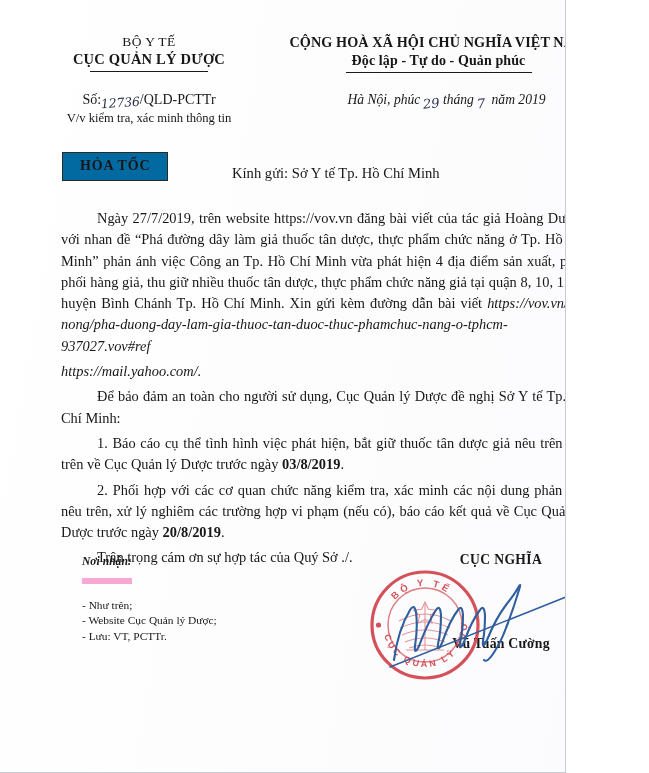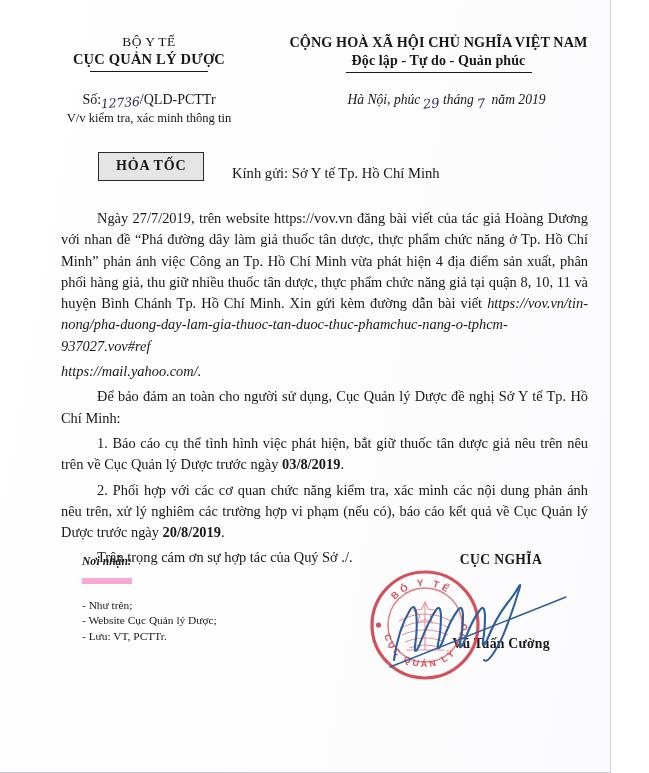--- a/index.html
+++ b/index.html
@@ -11,21 +11,21 @@
   body {
     width: 649px;
     height: 773px;
     overflow: hidden;
     font-family: "Liberation Serif", "DejaVu Serif", serif;
     color: #171717;
   }
 
   .page {
     position: relative;
-    width: 611px;
+    width: 566px;
     height: 773px;
     background: #ffffff;
     box-sizing: border-box;
     border-right: 1px solid #c9ccd4;
     border-bottom: 1px solid #c9ccd4;
     overflow: hidden;
   }
 
   .sheet {
     position: absolute;
@@ -146,22 +146,21 @@
   
   .urgent-box {
     position: absolute;
     left: 62px;
     top: 152px;
     border: 1.4px solid #2a2a2a;
     padding: 5px 17px 6px;
     font-size: 14px;
     font-weight: bold;
     letter-spacing: .8px;
-    background: #e5e5e5;
-    margin-left: 36px;
+    background: #0369a1;
   }
   .recipient {
     position: absolute;
     left: 232px;
     top: 165px;
     font-size: 14.6px;
     text-align: right;
   }
 
   

